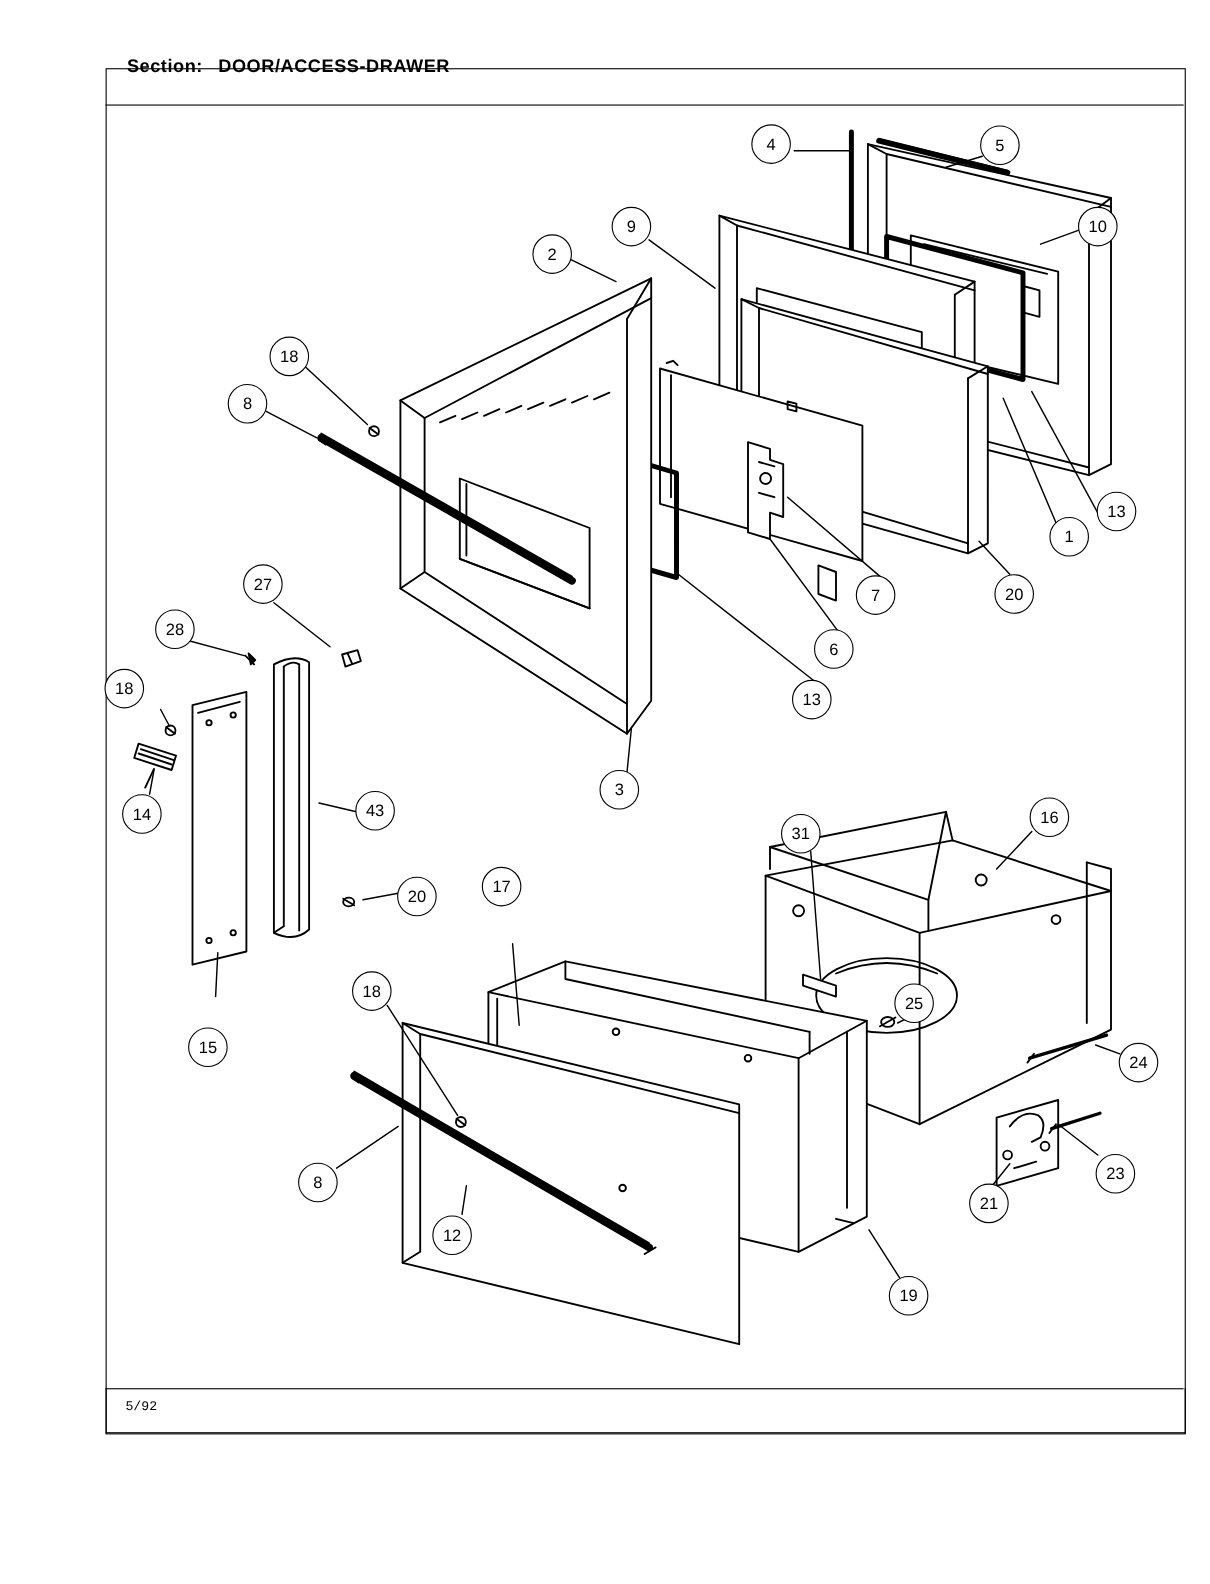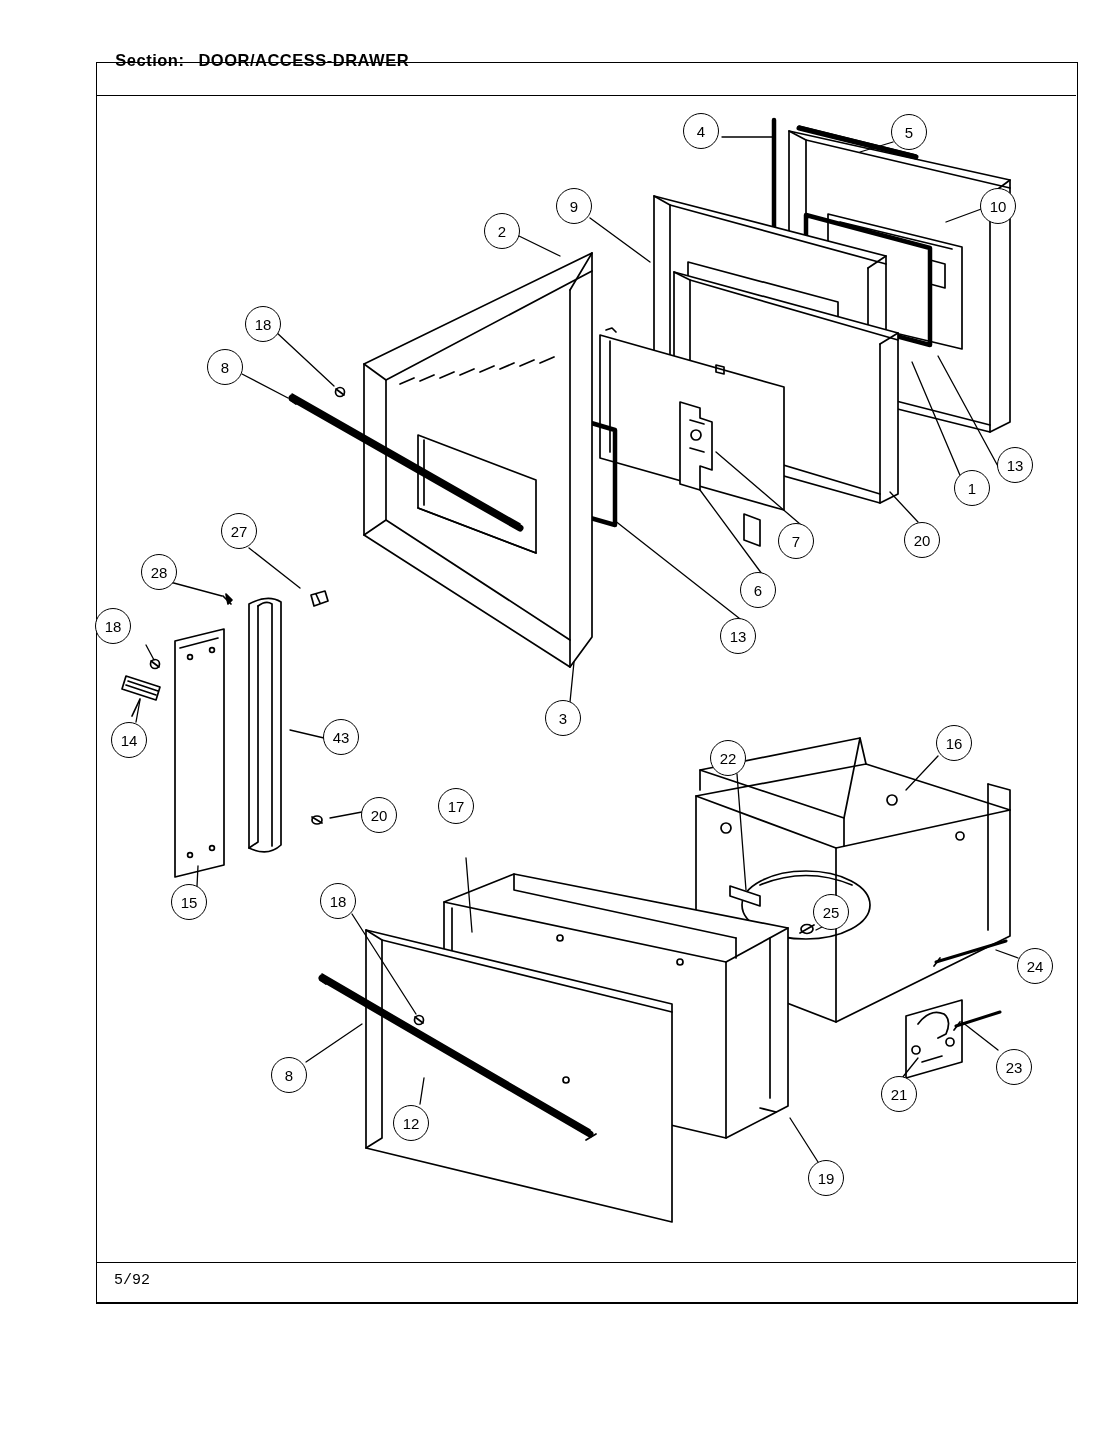--- a/index.html
+++ b/index.html
@@ -13,21 +13,21 @@
   #hdr-models{top:74px;font-size:16.5px;}
   #hdr-section .val{margin-left:14px;}
   #hdr-models .val{margin-left:22px;font-family:"Liberation Mono",monospace;font-size:15.5px;}
   #hdr-section .val{font-family:"Liberation Sans",sans-serif;}
 
   
   #frame{position:absolute;left:96px;top:62px;width:980px;height:1240px;border:1.6px solid #000;}
   #frame-inner-line{position:absolute;left:96px;top:95px;width:980px;height:0;border-top:1.6px solid #000;}
   #date-box{position:absolute;left:96px;top:1262px;width:980px;height:40px;border:1.6px solid #000;border-top:none;}
   #date-divider{position:absolute;left:96px;top:1262px;width:980px;height:0;border-top:1.6px solid #000;}
-  #date-text{position:absolute;left:114px;top:1272px;font-family:"Liberation Mono",monospace;font-size:15px;}
+  #date-text{position:absolute;left:114px;top:1272px;font-family:"Liberation Mono",monospace;font-size:12px;}
 
   
   .poly{position:absolute;}
   svg{overflow:visible;}
 
   
   .callout{position:absolute;width:34px;height:34px;border:1.8px solid #000;border-radius:50%;
            display:flex;align-items:center;justify-content:center;
            font-family:"Liberation Sans",sans-serif;font-size:15px;background:#fff;z-index:40;}
 </style>
@@ -311,30 +311,30 @@
       <div class="callout" style="left: 740px; top: 572px;">6</div>
       <div class="callout" style="left: 778px; top: 523px;">7</div>
       <div class="callout" style="left: 207px; top: 349px;">8</div>
       <div class="callout" style="left: 556px; top: 188px;">9</div>
       <div class="callout" style="left: 980px; top: 188px;">10</div>
       <div class="callout" style="left: 904px; top: 522px;">20</div>
       <div class="callout" style="left: 393px; top: 1105px;">12</div>
       <div class="callout" style="left: 997px; top: 447px;">13</div>
       <div class="callout" style="left: 720px; top: 618px;">13</div>
       <div class="callout" style="left: 111px; top: 722px;">14</div>
-      <div class="callout" style="left: 171px; top: 884px;">15</div>
+      <div class="callout" style="left: 171px; top: 934px;">15</div>
       <div class="callout" style="left: 936px; top: 725px;">16</div>
       <div class="callout" style="left: 438px; top: 788px;">17</div>
       <div class="callout" style="left: 245px; top: 306px;">18</div>
       <div class="callout" style="left: 95px; top: 608px;">18</div>
       <div class="callout" style="left: 320px; top: 883px;">18</div>
       <div class="callout" style="left: 808px; top: 1160px;">19</div>
       <div class="callout" style="left: 361px; top: 797px;">20</div>
       <div class="callout" style="left: 881px; top: 1076px;">21</div>
-      <div class="callout" style="left: 710px; top: 740px;">22</div>
+      <div class="callout" style="left: 710px; top: 740px;">31</div>
       <div class="callout" style="left: 996px; top: 1049px;">23</div>
       <div class="callout" style="left: 1017px; top: 948px;">24</div>
       <div class="callout" style="left: 813px; top: 894px; text-align: center;">25</div>
       <div class="callout" style="left: 323px; top: 719px;">43</div>
       <div class="callout" style="left: 221px; top: 513px;">27</div>
       <div class="callout" style="left: 141px; top: 554px;">28</div>
       <div class="callout" style="left: 271px; top: 1057px;">8</div>
     </div>
 
 </div>

